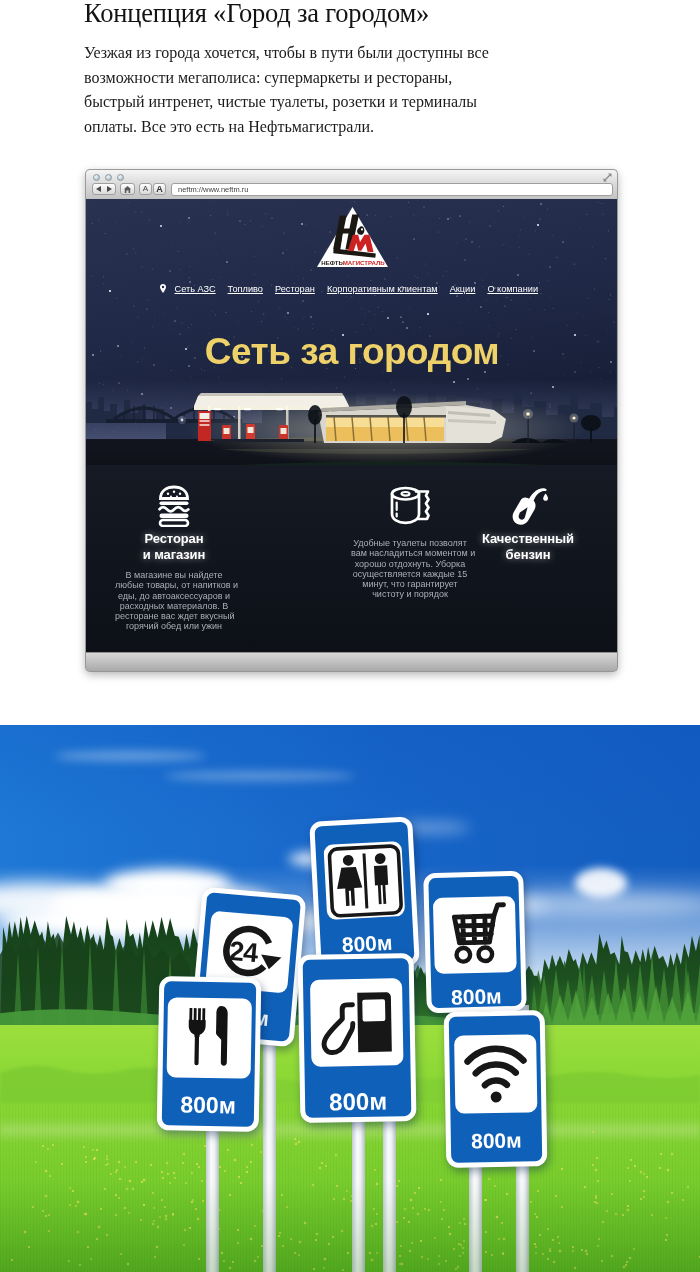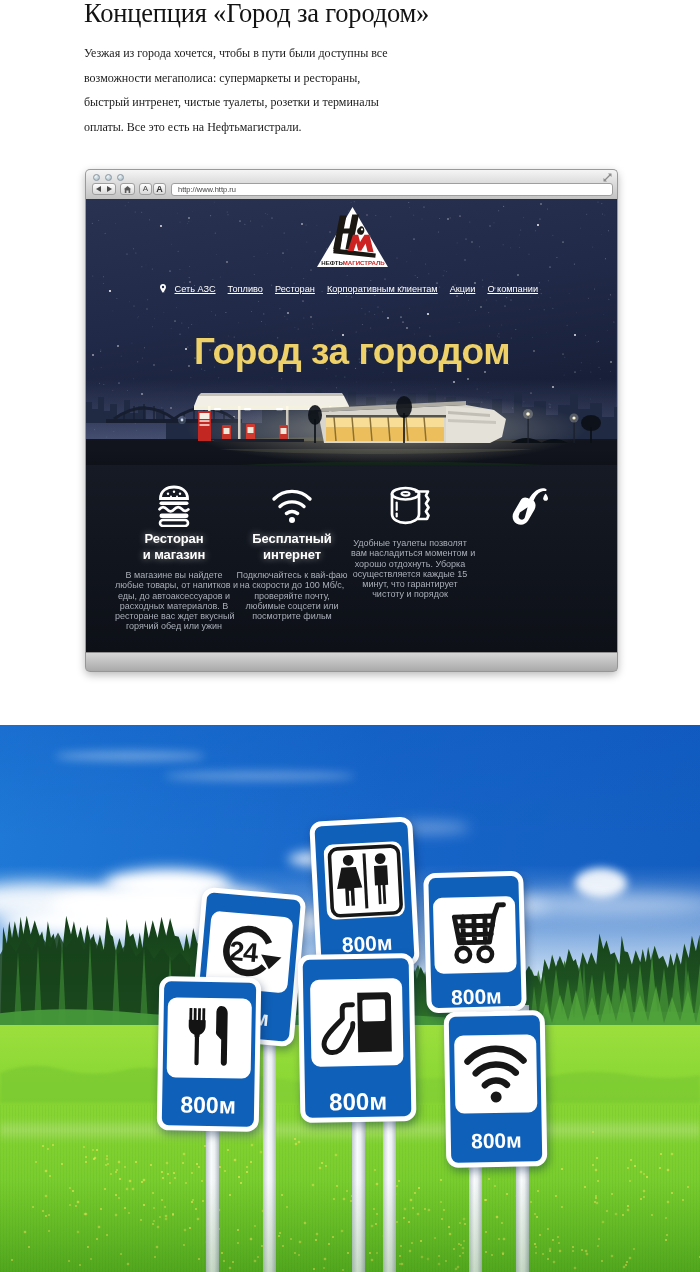--- a/index.html
+++ b/index.html
@@ -1,19 +1,19 @@
 <!DOCTYPE html>
 <html><head>
 <meta charset="utf-8">
 <style>
   html,body{margin:0;padding:0;background:#fff;}
   body{width:700px;height:1272px;position:relative;overflow:hidden;font-family:"Liberation Sans",sans-serif;}
   .abs{position:absolute;}
   h1{font-family:"Liberation Serif",serif;font-weight:400;font-size:26.5px;color:#131313;margin:0;letter-spacing:-0.2px;}
-  .intro{font-family:"Liberation Serif",serif;font-size:12px;line-height:24.5px;color:#1b1b1b;}
+  .intro{font-family:"Liberation Serif",serif;font-size:16px;line-height:24.5px;color:#1b1b1b;}
 
   
   .bwin{left:85px;top:169px;width:533px;height:503px;border-radius:6px;
         box-shadow:0 3px 9px rgba(0,0,0,0.28);}
   .bhead{left:0;top:0;width:533px;height:30px;border-radius:5px 5px 0 0;
         background:linear-gradient(#f5f5f5,#dcdcdc 45%,#c3c3c3);border:1px solid #9a9a9a;border-bottom:none;box-sizing:border-box;}
   .dot{width:5px;height:5px;border-radius:50%;background:radial-gradient(circle at 35% 30%,#f2f7fa,#b9cad4 65%,#93a6b1);border:1px solid #8b98a0;top:4px;}
   .btn{height:12px;border-radius:3px;background:linear-gradient(#fefefe,#d8d8d8);border:1px solid #9f9f9f;top:13px;box-sizing:border-box;
        font-size:8px;color:#333;text-align:center;line-height:10px;}
   .urlbar{left:85px;top:13px;width:442px;height:13px;background:#fff;border:1px solid #9f9f9f;border-radius:3px;
@@ -52,21 +52,21 @@
       <div class="abs dot" style="left:31px;"></div>
       <div class="abs btn" style="left:6px;width:24px;"><svg width="22" height="8" viewBox="0 0 22 8" style="margin-top:1px;">
           <path d="M8,1 L8,7 L3,4 Z" fill="#4a4a4a"></path>
           <path d="M14,1 L14,7 L19,4 Z" fill="#4a4a4a"></path>
         </svg></div>
       <div class="abs btn" style="left:34px;width:15px;"><svg width="9" height="9" viewBox="0 0 9 9" style="margin-top:1px;">
           <path d="M4.5,1 L8.2,4.2 L7.2,4.2 L7.2,8 L5.6,8 L5.6,5.5 L3.4,5.5 L3.4,8 L1.8,8 L1.8,4.2 L0.8,4.2 Z" fill="#5a5a5a"></path>
         </svg></div>
       <div class="abs btn" style="left:53px;width:13px;color:#444;font-size:8px;">A</div>
       <div class="abs btn" style="left:67px;width:13px;color:#333;font-size:9px;font-weight:bold;">A</div>
-      <div class="abs urlbar">http://www.http.ru</div>
+      <div class="abs urlbar">neftm://www.neftm.ru</div>
       <svg class="abs" style="right:4px;top:2px;" width="11" height="11" viewBox="0 0 11 11">
         <line x1="3" y1="8" x2="8" y2="3" stroke="#8a8a8a" stroke-width="1.2"></line>
         <path d="M9.5,1.5 L9.5,5 L6,1.5 Z" fill="#8a8a8a"></path>
         <path d="M1.5,9.5 L1.5,6 L5,9.5 Z" fill="#8a8a8a"></path>
       </svg>
     </div>
     <div class="abs bcontent">
 
       <svg class="abs" style="left:0;top:0;" width="530" height="453" viewBox="0 0 530 453">
         <defs>
@@ -571,21 +571,21 @@
         </g>
         <circle cx="45" cy="22.4" r="1.1" fill="#fff"></circle>
         <g fill="#cc2222">
           <path d="M30.8,43.8 L36,27.8 L41.2,27.8 L43,35 L47.5,27.8 L52.4,27.8 L56.6,45.2 L50.6,44.8 L48.6,36.6 L44.2,43.8 L41.2,43.6 L39.3,36 L36.6,44.2 Z"></path>
         </g>
         <text x="36" y="57.8" font-size="6.1" font-weight="bold" text-anchor="middle" fill="#151310" font-family="Liberation Sans" letter-spacing="0">НЕФТЬ<tspan fill="#cc1f1f">МАГИСТРАЛЬ</tspan></text>
       </svg>
       <div class="abs nav"><svg width="6" height="9" viewBox="0 0 6 9" style="vertical-align:-1px;">
           <path d="M3,0 C1.3,0 0,1.3 0,3 C0,5.2 3,9 3,9 C3,9 6,5.2 6,3 C6,1.3 4.7,0 3,0 Z M3,4.2 A1.2,1.2 0 1,1 3,1.8 A1.2,1.2 0 0,1 3,4.2 Z" fill="#fff"></path>
         </svg> <span>Сеть АЗС</span><span>Топливо</span><span>Ресторан</span><span>Корпоративным клиентам</span><span>Акции</span><span>О компании</span></div>
-      <div class="abs hero-title">Город за городом</div>
+      <div class="abs hero-title">Сеть за городом</div>
 
       <svg class="abs" style="left:0;top:180px;" width="532" height="95" viewBox="0 0 532 95">
         <defs>
           <linearGradient id="gnd" x1="0" y1="0" x2="0" y2="1">
             <stop offset="0" stop-color="#13161f"></stop>
             <stop offset="1" stop-color="#0d1017"></stop>
           </linearGradient>
           <radialGradient id="glow1" cx="0.5" cy="0.5" r="0.5">
             <stop offset="0" stop-color="#f4ecca" stop-opacity="0.75"></stop>
             <stop offset="1" stop-color="#f4ecca" stop-opacity="0"></stop>
@@ -702,52 +702,41 @@
               <circle cx="14" cy="8.7" r="1.2"></circle>
               <circle cx="20" cy="6.7" r="1.2"></circle>
               <circle cx="26" cy="8.7" r="1.2"></circle>
               <circle cx="17" cy="11.5" r="1"></circle>
               <circle cx="23" cy="11.5" r="1"></circle>
             </g>
 </svg>
           <div class="ftitle">Ресторан<br>и магазин</div>
           <div class="ftext">В магазине вы найдете<br>любые товары, от напитков и<br>еды, до автоаксессуаров и<br>расходных материалов. В<br>ресторане вас ждет вкусный<br>горячий обед или ужин</div>
         </div>
-        <div class="abs fcol" style="left:147px;">
-          <svg class="ficon" width="44" height="42" viewBox="0 0 44 42">
-<g fill="none" stroke="#fff" stroke-width="3.4" stroke-linecap="round">
-<path d="M4,14 A25,25 0 0,1 40,14"></path>
-<path d="M10,21.5 A18,18 0 0,1 34,21.5"></path>
-<path d="M16.5,28.5 A9.5,9.5 0 0,1 27.5,28.5"></path>
-</g>
-<circle cx="22" cy="35" r="3" fill="#fff"></circle>
-</svg>
-          <div class="ftitle">Бесплатный<br>интернет</div>
-          <div class="ftext">Подключайтесь к вай-фаю<br>на скорости до 100 Мб/с,<br>проверяйте почту,<br>любимые соцсети или<br>посмотрите фильм</div>
-        </div>
         <div class="abs fcol" style="left:265px;">
           <svg class="ficon" width="44" height="42" viewBox="0 0 44 42">
 <g fill="none" stroke="#fff" stroke-width="2.7" stroke-linecap="round" stroke-linejoin="round">
 <path d="M31,8.8 C31,12 25,14.5 17.5,14.5 C10,14.5 4,12 4,8.8 C4,5.6 10,3 17.5,3 C25,3 31,5.6 31,8.8 Z"></path>
 <path d="M21.5,8.8 C21.5,9.8 19.7,10.6 17.5,10.6 C15.3,10.6 13.5,9.8 13.5,8.8 C13.5,7.8 15.3,7 17.5,7 C19.7,7 21.5,7.8 21.5,8.8 Z" stroke-width="2.2"></path>
 <path d="M4,9 L4,29 C4,34.3 10,37.8 17.5,37.8 C25,37.8 31,34.3 31,29 L31,9"></path>
 <path d="M28,6.5 L40,6.5 L38,10.5 L40.5,14.5 L38,18.5 L40.5,22.5 L38,26.5 L40.5,30.5 L39,34 L30,34"></path>
 </g>
 <g stroke="#fff" stroke-width="2.2" stroke-linecap="round">
               <path d="M8.7,17.5 L8.7,25"></path>
               <path d="M8.7,28.5 L8.7,31.5"></path>
             </g>
 </svg>
           <div class="ftext">Удобные туалеты позволят<br>вам насладиться моментом и<br>хорошо отдохнуть. Уборка<br>осуществляется каждые 15<br>минут, что гарантирует<br>чистоту и порядок</div>
         </div>
         <div class="abs fcol" style="left:383px;">
           <svg class="ficon" width="42" height="42" viewBox="0 0 42 42">
 <path d="M13.5,15.5 C14.8,12.8 17.8,11.6 20.6,13 L22.1,13.8 C24.3,9.5 28,5.5 32.2,3.9 C34.3,3.1 36.6,3 38.6,3.7 C39.3,3.9 39.7,4.4 39.6,5 C39.5,5.7 38.8,6.1 38,6 C34.2,5.7 30.6,8.3 28.4,12.1 L26.6,15.4 C28.9,18 29.2,21.6 27.3,24.9 L21.2,35.6 C18.9,39.6 13.8,41 9.8,38.7 C5.8,36.4 4.4,31.3 6.7,27.3 L13.5,15.5 Z M12.8,27.5 L20.6,22.3 L17.9,32.3 C17.4,34.1 15.6,35.1 13.9,34.6 C12.1,34.1 11.2,32.2 11.8,30.5 L12.8,27.5 Z" fill="#fff" fill-rule="evenodd"></path>
 <path d="M38.6,8.5 C38.6,8.5 36.2,11.7 36.2,13.4 C36.2,14.8 37.3,15.8 38.6,15.8 C39.9,15.8 41,14.8 41,13.4 C41,11.7 38.6,8.5 38.6,8.5 Z" fill="#fff"></path>
 </svg>
+          <div class="ftitle">Качественный<br>бензин</div>
         </div>
       </div>
     </div>
     <div class="abs bfoot"></div>
   </div>
 
   <div class="abs photo" id="photo">
 
     <div class="abs" style="left:0;top:140px;width:700px;height:150px;background:linear-gradient(rgba(255,255,255,0),rgba(235,245,252,0.85) 75%,#eaf3fa);"></div>
 

